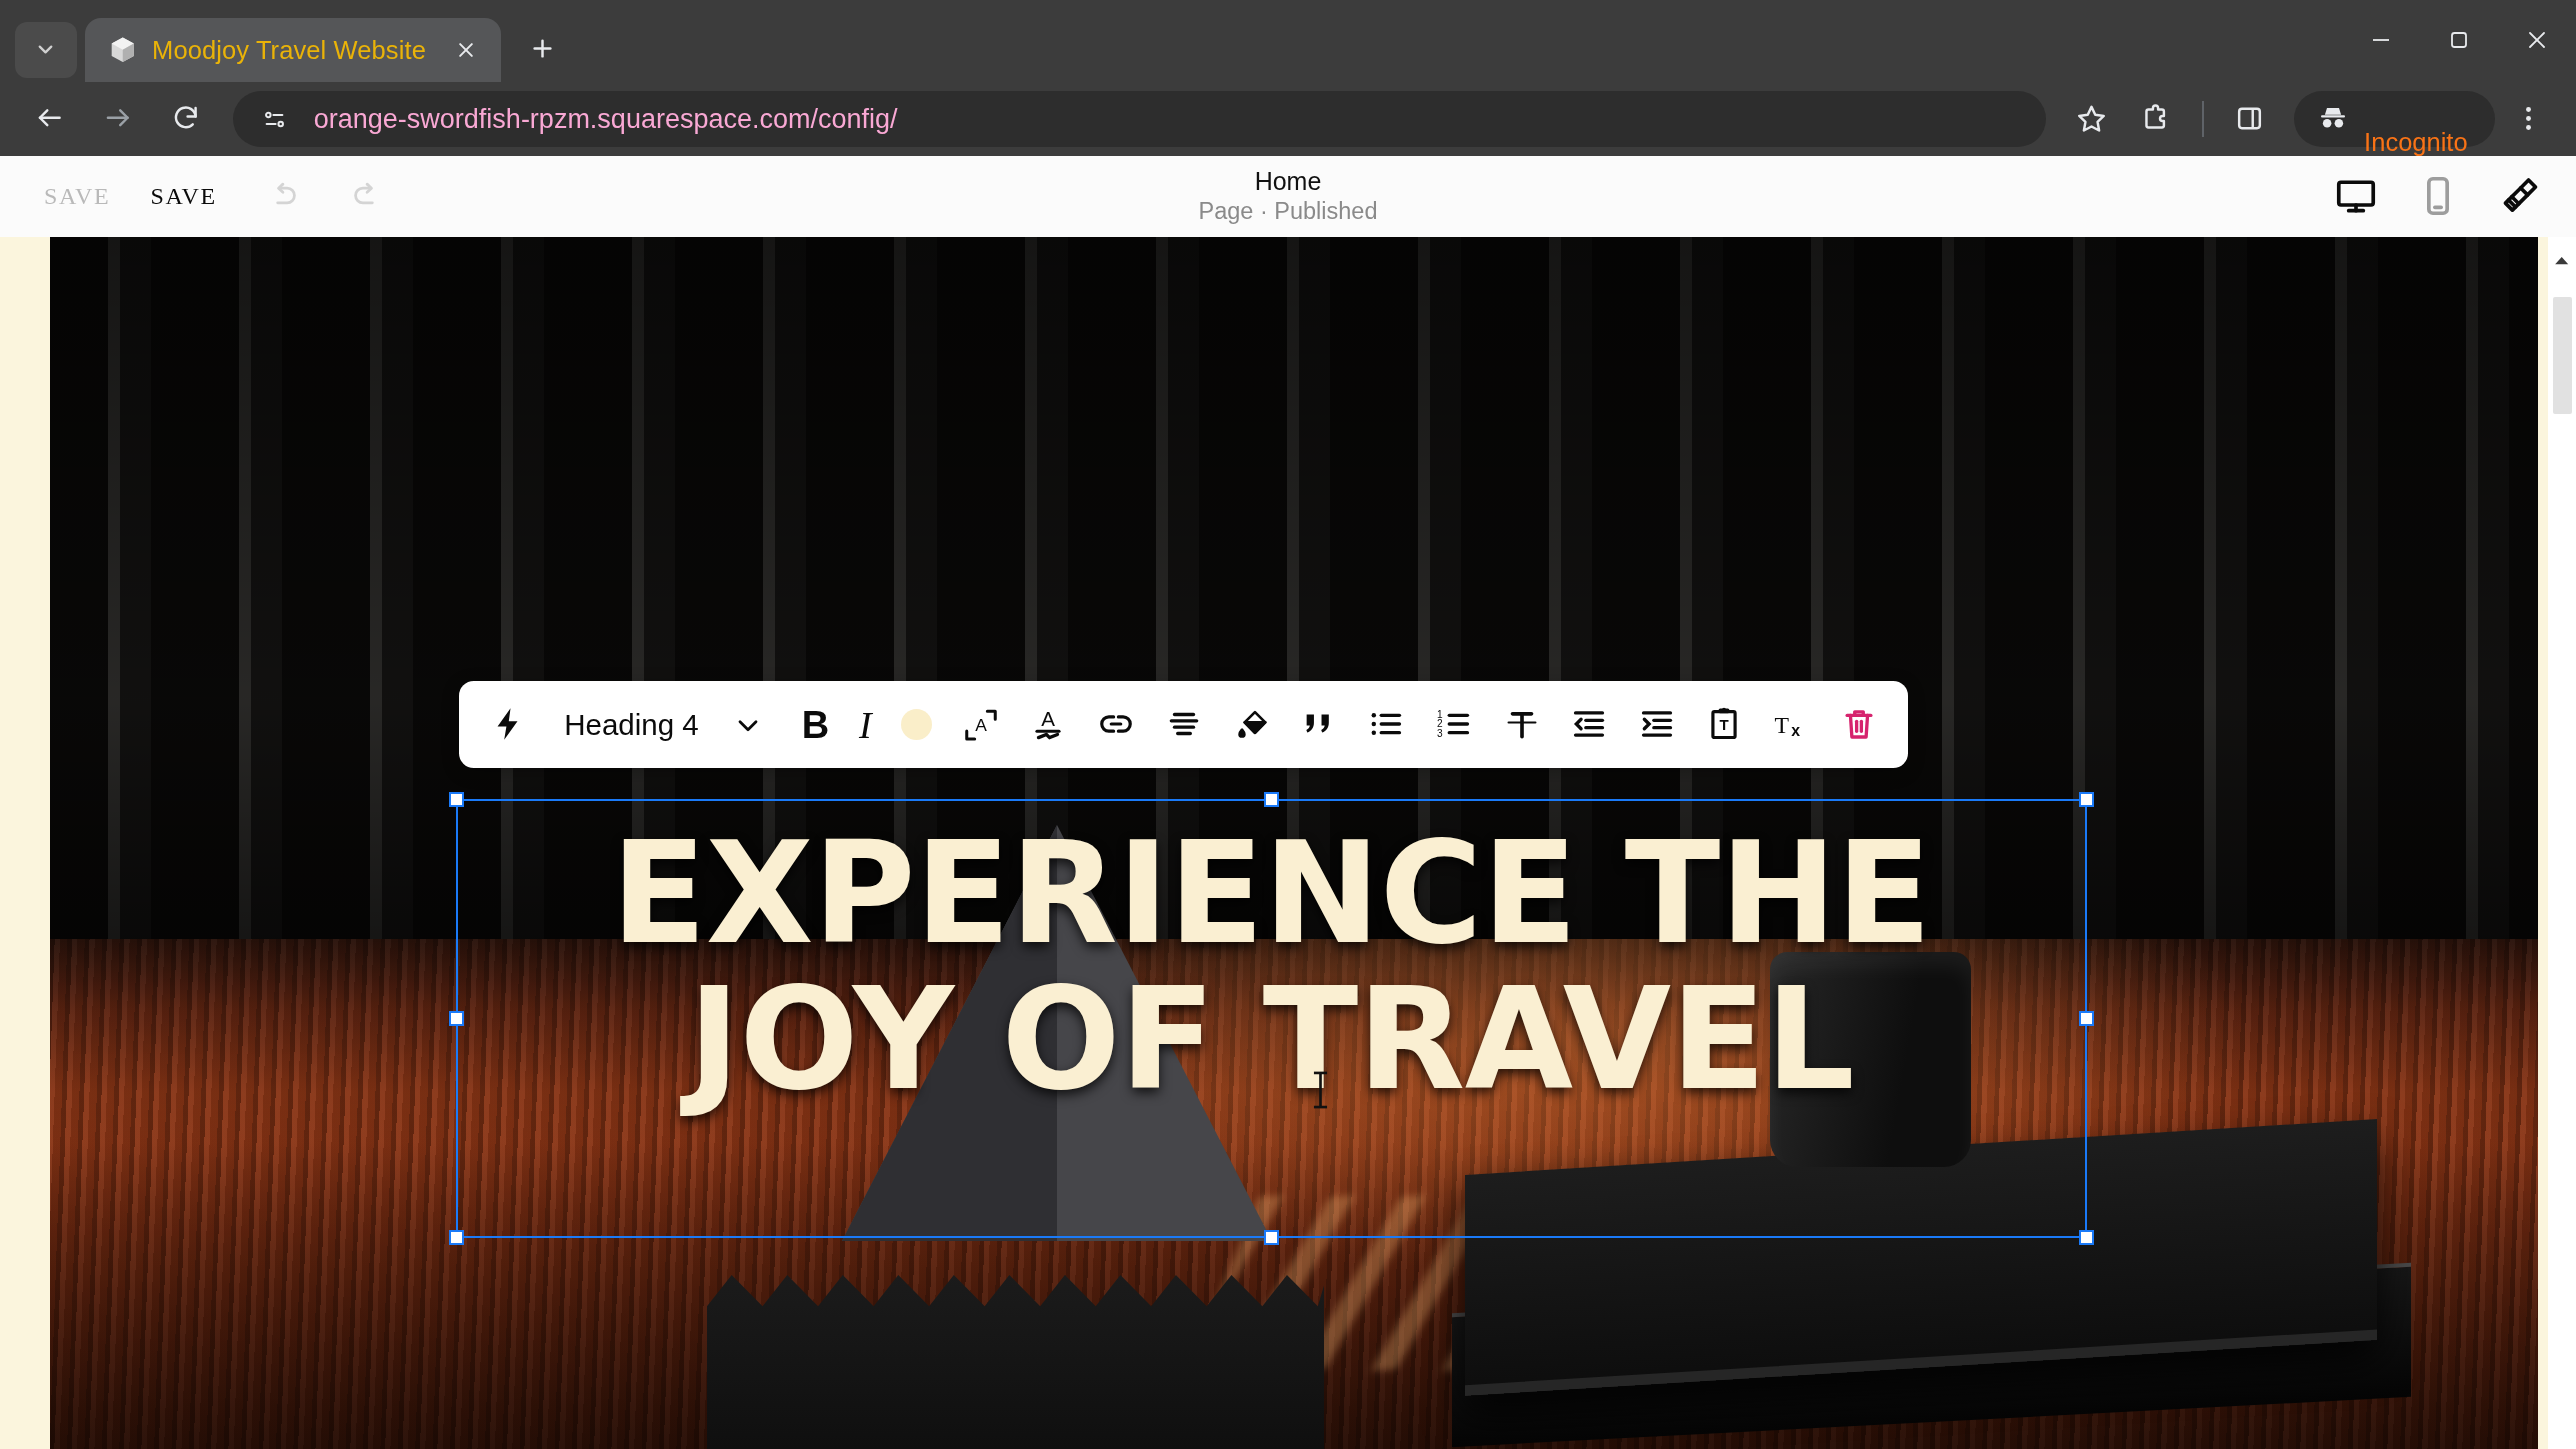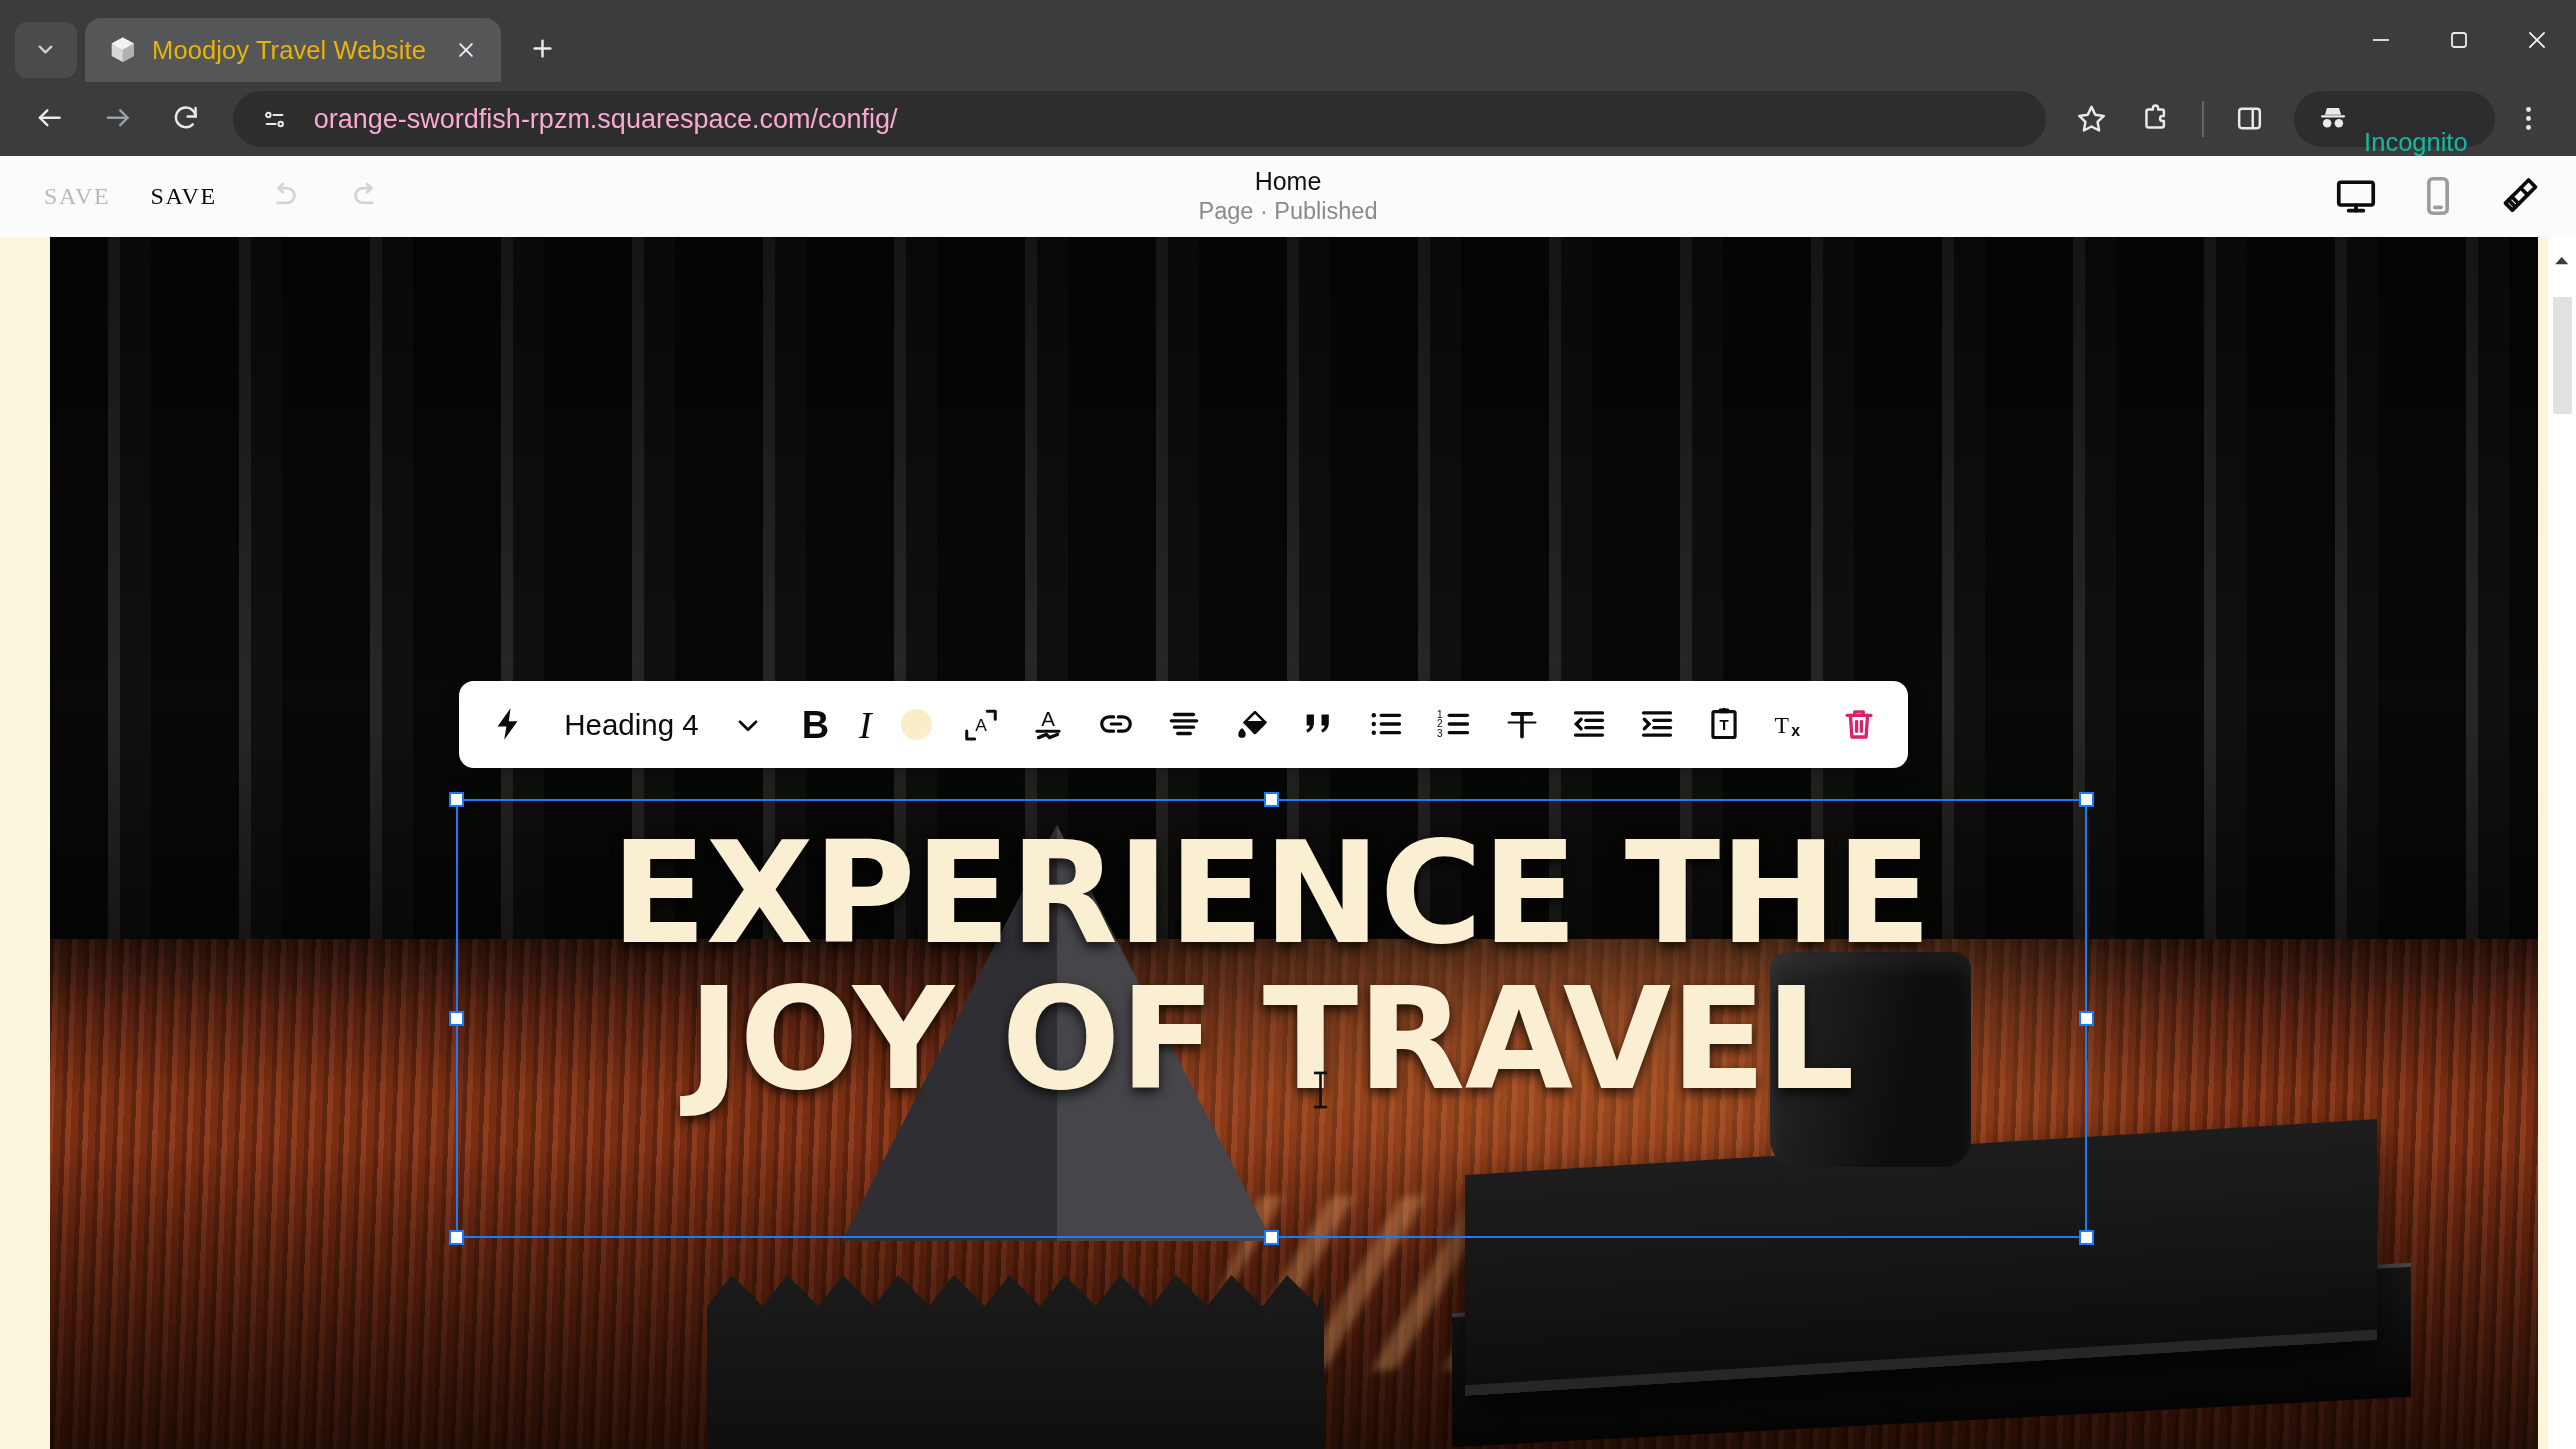--- a/index.html
+++ b/index.html
@@ -33,21 +33,21 @@
   .omnibox { flex:1; height:56px; background:#2d2d2d; border-radius:28px; display:flex; align-items:center;
     padding:0 20px 0 20px; gap:17.4px; margin:0 12px; }
   .omnibox .siteinfo { width:43px; height:43px; border-radius:50%; display:flex; align-items:center; justify-content:center; flex:none; }
   .omnibox .siteinfo svg { width:27px; height:27px; }
   .omnibox .url { color:#f9a8d4; font-size:27px; white-space:nowrap; overflow:hidden; }
   .tbicon { width:60px; height:60px; border-radius:50%; display:flex; align-items:center; justify-content:center; flex:none; }
   .tbicon svg { width:31px; height:31px; }
   .tb-sep { width:2px; height:36px; background:#5f6368; margin:0 12px; flex:none; }
   .incognito { height:56px; background:#2d2d2d; border-radius:28px; display:flex; align-items:center;
     gap:14.8px; padding:0 27px 0 23px; margin-left:10.7px; flex:none;}
-  .incognito .ic-label { color:#14b8a6; font-size:25.5px; white-space:nowrap;margin-top:47px; }
+  .incognito .ic-label { color:#f97316; font-size:25.5px; white-space:nowrap;margin-top:47px; }
   .incognito svg { width:32px; height:32px; }
 
   
   .viewport { flex:1; background:#fbfbfb; position:relative; overflow:hidden; display:flex; flex-direction:column; }
 
   
   .sqbar { height:81px; background:#fbfbfb; display:flex; align-items:center; position:relative; flex:none; z-index:5;}
   .sq-left { display:flex; align-items:center; padding-left:28px; gap:8px; }
   .sq-btn { font-size:24px; letter-spacing:1.7px; padding:12px 16px; font-weight:400;font-family:Liberation Serif, serif; }
   .sq-save { color:#b9b9b9; }

